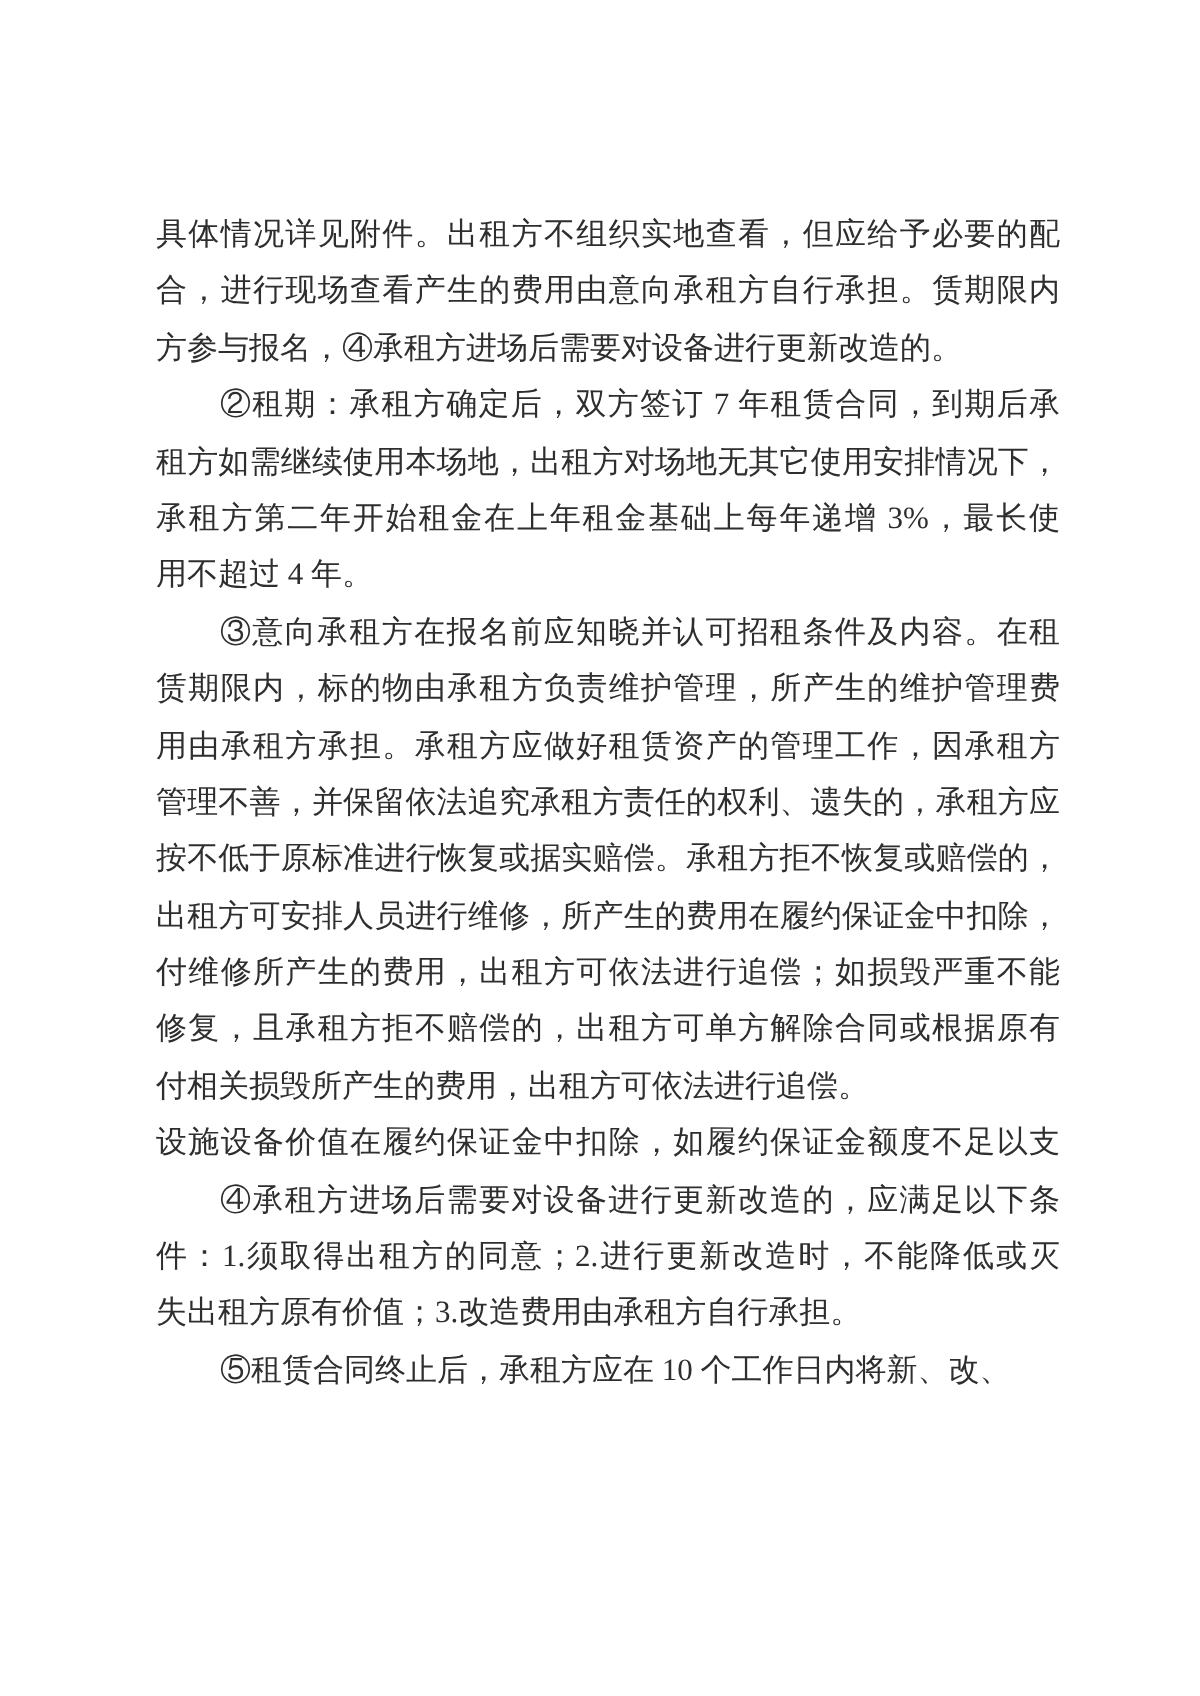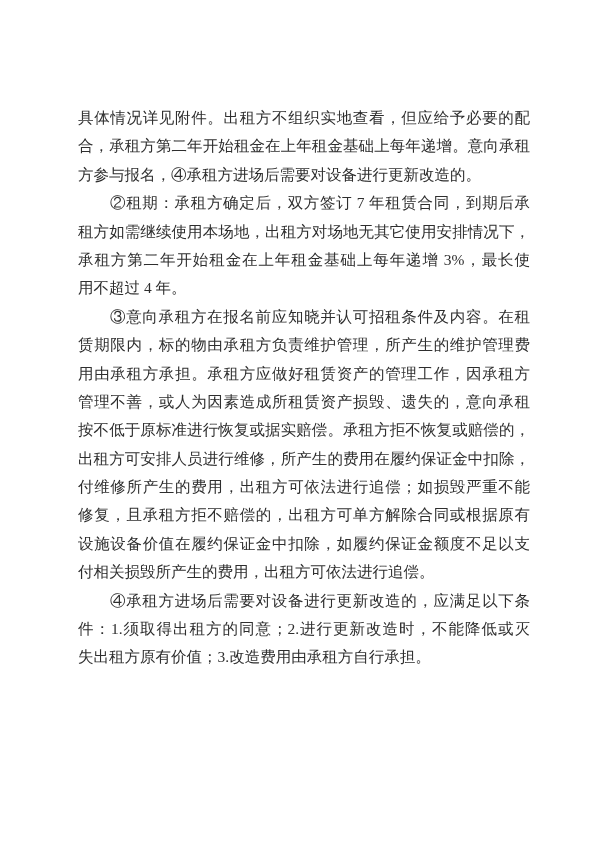--- a/index.html
+++ b/index.html
@@ -38,33 +38,34 @@
   .line.indent {
     padding-left: 32px;
   }
 </style>
 </head>
 <body>
 
 <div class="page">
   <div class="text-block">
     <div class="line">具体情况详见附件。出租方不组织实地查看，但应给予必要的配</div>
-    <div class="line">合，承租方第二年开始租金在上年租金基础上每年递增。意向承租</div>
+    <div class="line">合，进行现场查看产生的费用由意向承租方自行承担。赁期限内</div>
     <div class="line para-end">方参与报名，④承租方进场后需要对设备进行更新改造的。</div>
     <div class="line indent">②租期：承租方确定后，双方签订 7 年租赁合同，到期后承</div>
     <div class="line">租方如需继续使用本场地，出租方对场地无其它使用安排情况下，</div>
     <div class="line">承租方第二年开始租金在上年租金基础上每年递增 3%，最长使</div>
     <div class="line para-end">用不超过 4 年。</div>
     <div class="line indent">③意向承租方在报名前应知晓并认可招租条件及内容。在租</div>
     <div class="line">赁期限内，标的物由承租方负责维护管理，所产生的维护管理费</div>
     <div class="line">用由承租方承担。承租方应做好租赁资产的管理工作，因承租方</div>
-    <div class="line">管理不善，或人为因素造成所租赁资产损毁、遗失的，意向承租</div>
+    <div class="line">管理不善，并保留依法追究承租方责任的权利、遗失的，承租方应</div>
     <div class="line">按不低于原标准进行恢复或据实赔偿。承租方拒不恢复或赔偿的，</div>
     <div class="line">出租方可安排人员进行维修，所产生的费用在履约保证金中扣除，</div>
     <div class="line">付维修所产生的费用，出租方可依法进行追偿；如损毁严重不能</div>
     <div class="line">修复，且承租方拒不赔偿的，出租方可单方解除合同或根据原有</div>
+    <div class="line para-end">付相关损毁所产生的费用，出租方可依法进行追偿。</div>
     <div class="line">设施设备价值在履约保证金中扣除，如履约保证金额度不足以支</div>
-    <div class="line para-end">付相关损毁所产生的费用，出租方可依法进行追偿。</div>
     <div class="line indent">④承租方进场后需要对设备进行更新改造的，应满足以下条</div>
     <div class="line">件：1.须取得出租方的同意；2.进行更新改造时，不能降低或灭</div>
     <div class="line para-end">失出租方原有价值；3.改造费用由承租方自行承担。</div>
+    <div class="line indent para-end">⑤租赁合同终止后，承租方应在 10 个工作日内将新、改、</div>
   </div>
 </div>
 
 </body></html>

